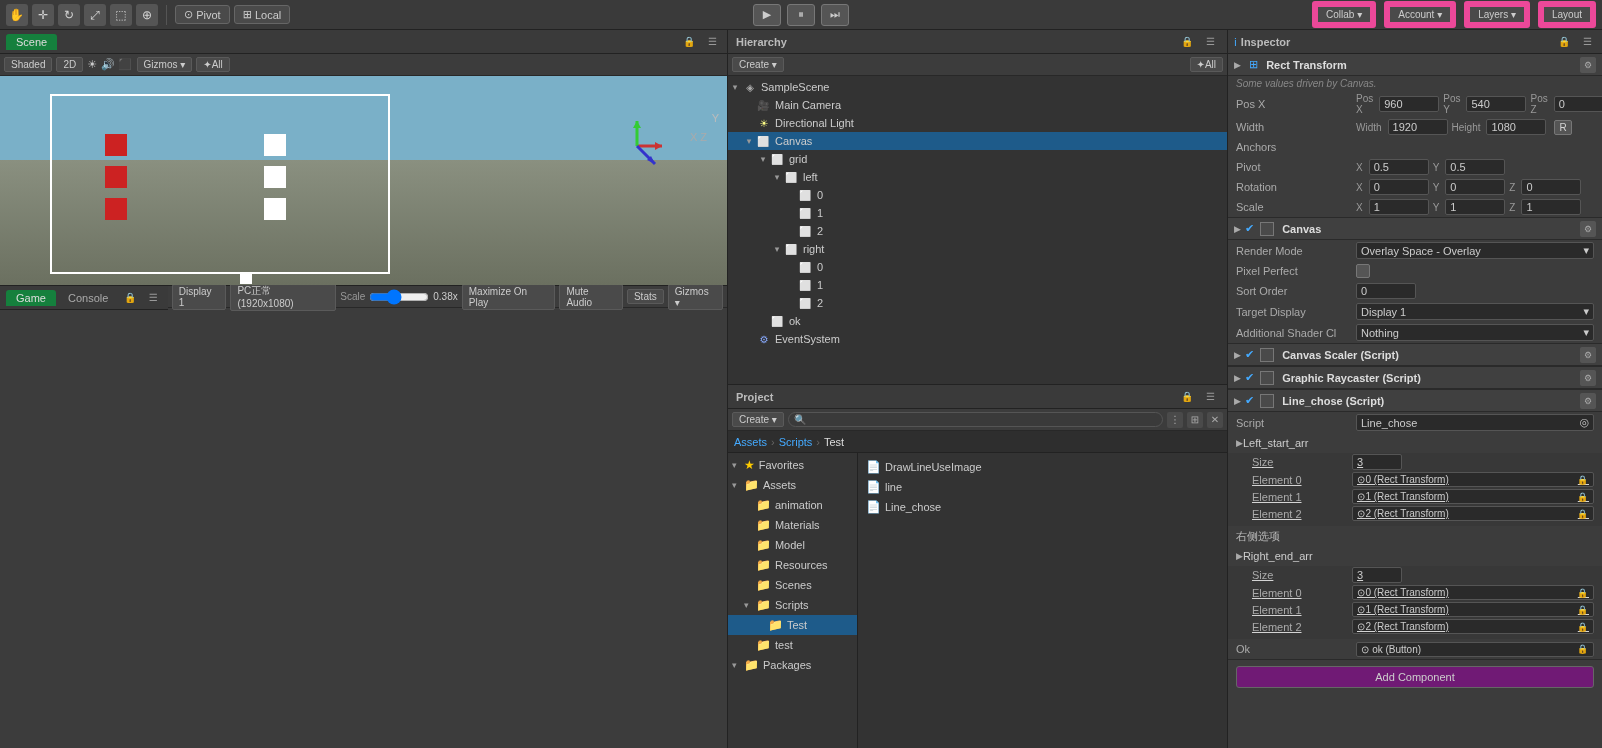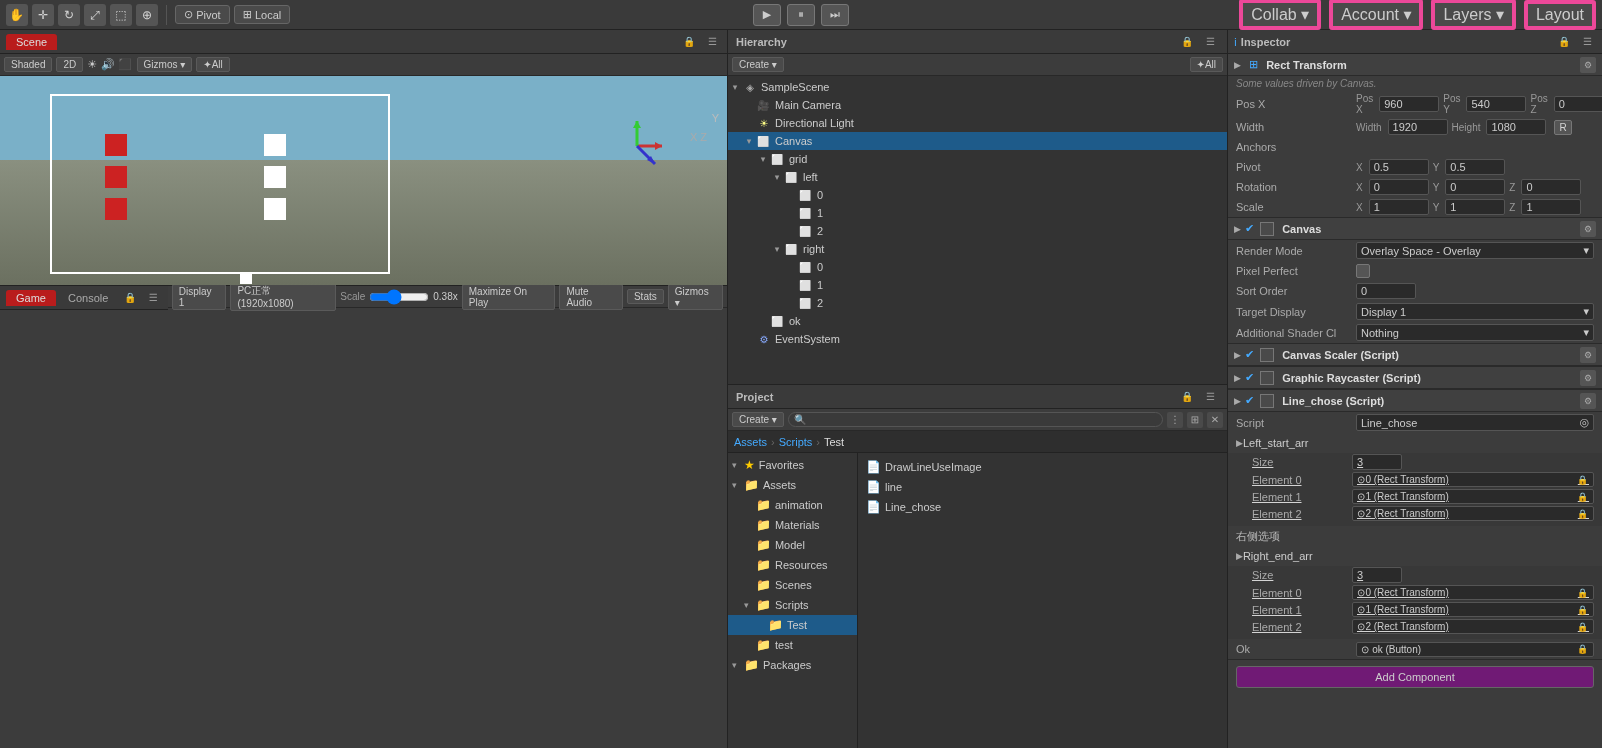--- a/index.html
+++ b/index.html
@@ -46,26 +46,26 @@
       display: flex; align-items: center; justify-content: center;
       cursor: pointer;
       color: #ccc;
     }
     .collab-area {
       margin-left: auto;
       display: flex; align-items: center; gap: 8px;
     }
     .collab-btn {
       background: #4a4a4a;
-      border: 4px solid #ec4899;
+      border: 6px solid #ec4899;
       color: #ccc;
       padding: 2px 8px;
       border-radius: 3px;
       cursor: pointer;
-      font-size: 16px;
+      font-size: 10px;
       display: flex; align-items: center; gap: 3px;
     }
 
     
     .main-layout {
       display: flex;
       height: calc(748px - 30px);
     }
 
     
@@ -93,21 +93,21 @@
       gap: 2px;
     }
     .panel-tab {
       padding: 2px 10px;
       font-size: 11px;
       color: #aaa;
       cursor: pointer;
       border-radius: 3px 3px 0 0;
     }
     .panel-tab.active {
-      background: #b91c1c;
+      background: #15803d;
       color: #ddd;
     }
     .panel-tools {
       height: 22px;
       background: #3c3c3c;
       display: flex;
       align-items: center;
       padding: 0 4px;
       border-bottom: 1px solid #282828;
       gap: 4px;

